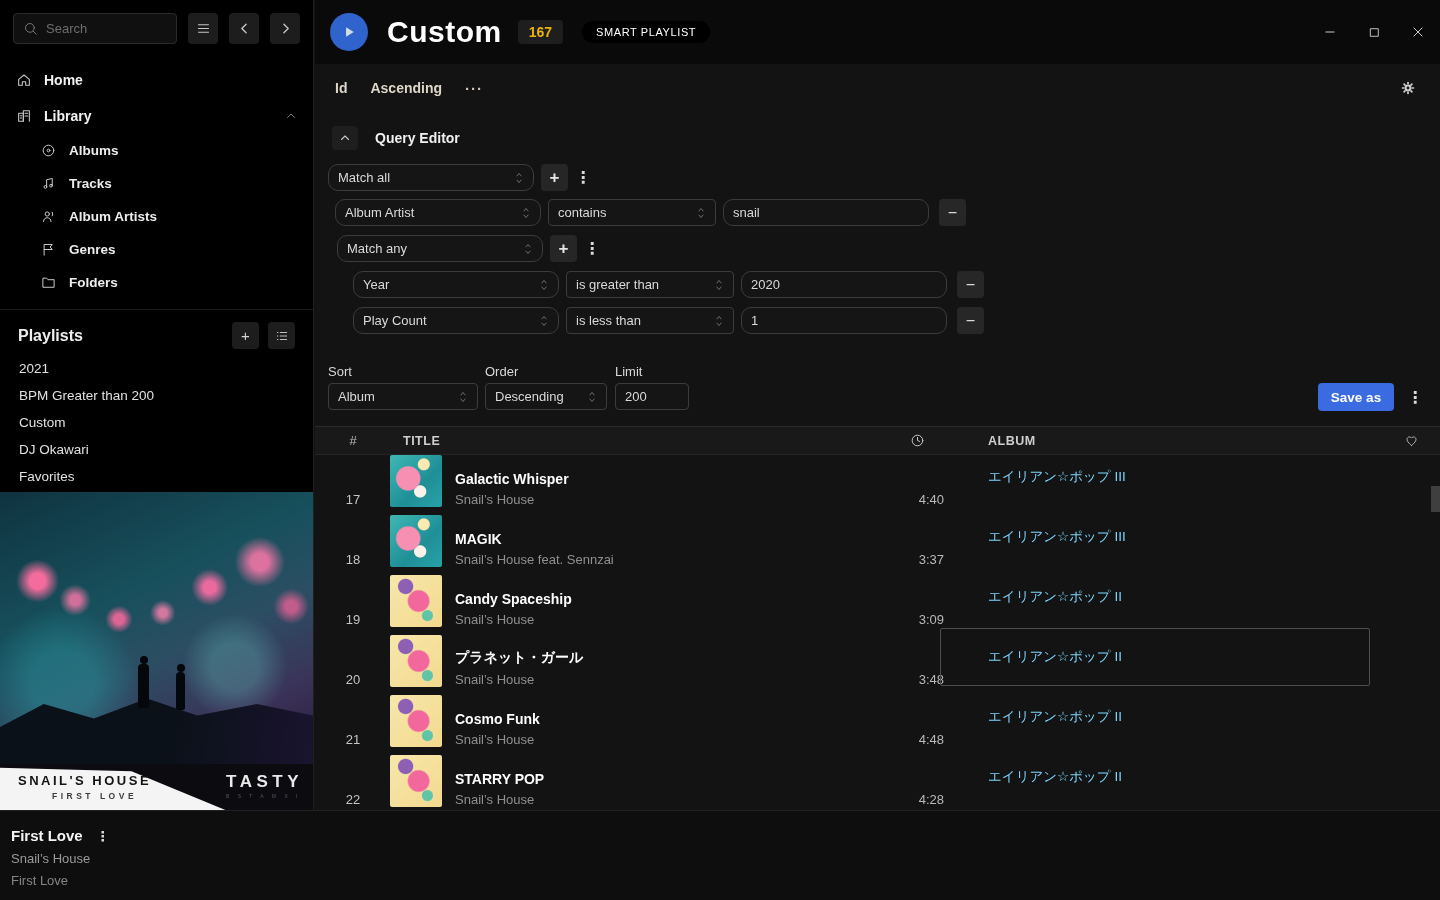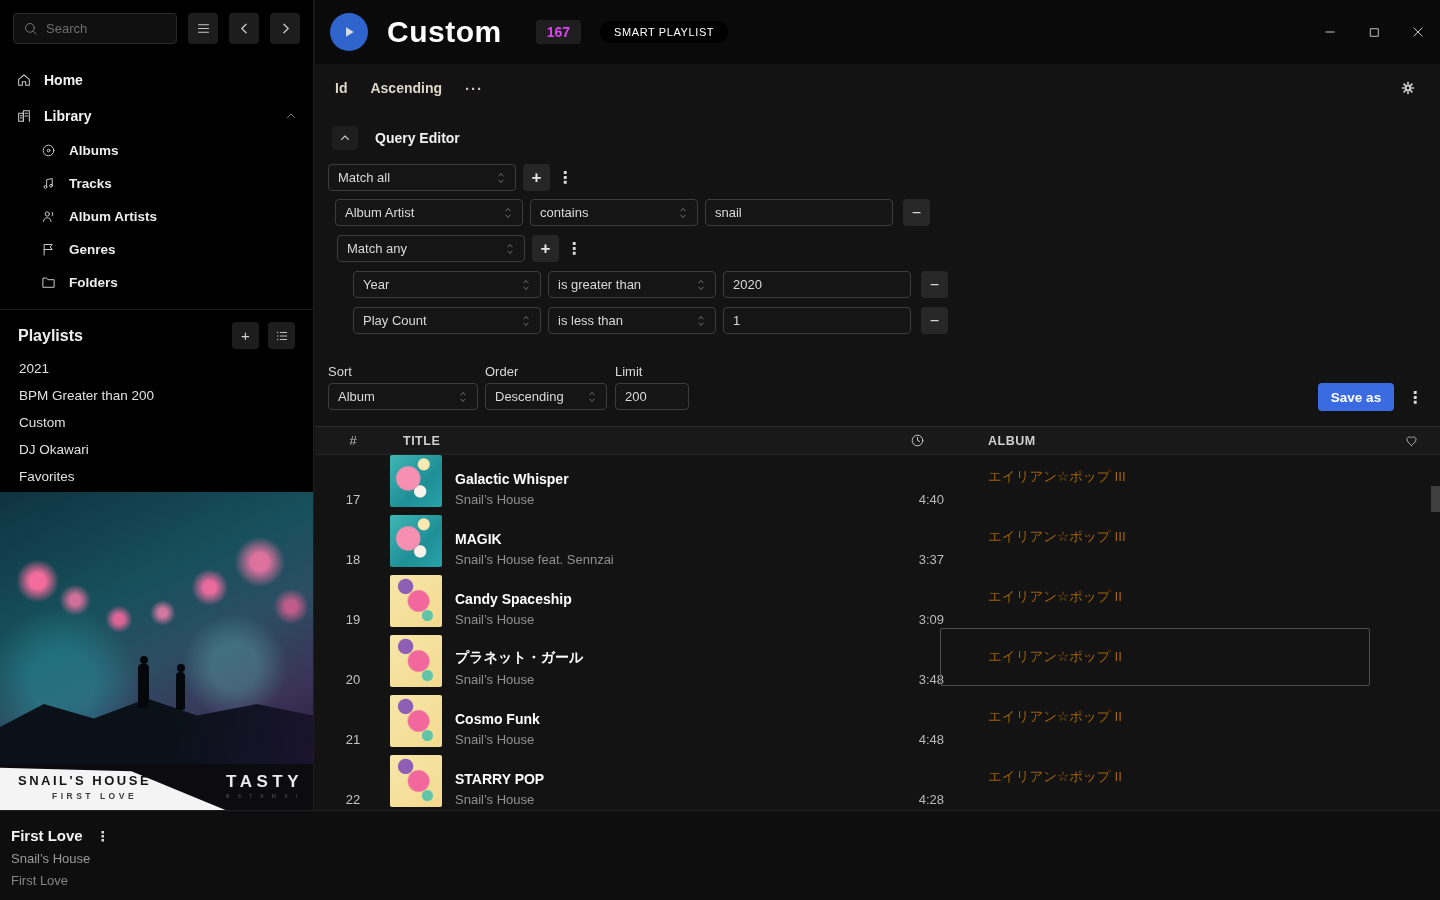--- a/index.html
+++ b/index.html
@@ -57,40 +57,40 @@
   .banner-album { position:absolute; left:52px; top:27px; font-size:8.5px; font-weight:bold; letter-spacing:3.5px; color:#3c3c3c; }
   .banner-label { position:absolute; right:10px; top:8px; font-size:17px; font-weight:bold; letter-spacing:4.5px; color:#eaeaea; }
   .banner-label-sub { position:absolute; right:12px; top:29px; font-size:5px; letter-spacing:3.5px; color:#56565f; }
 
   
   .main { position:absolute; left:315px; top:0; width:1125px; height:810px; background:#131313; }
   .page-header { position:absolute; left:0; top:0; width:100%; height:64px; background:#0a0a0a;
     display:flex; align-items:center; padding-left:15px; }
   .play-circle { width:38px; height:38px; border-radius:50%; background:#2e64cc; display:flex; align-items:center; justify-content:center; }
   .page-title { font-size:30px; font-weight:800; color:#fff; margin-left:19px; letter-spacing:.5px; }
-  .count-badge { margin-left:34px; background:#1e1e1e; border-radius:4px; padding:4px 11px; font-size:14px; font-weight:bold; color:#d946ef; }
+  .count-badge { margin-left:16px; background:#1e1e1e; border-radius:4px; padding:4px 11px; font-size:14px; font-weight:bold; color:#eab308; }
   .smart-pill { margin-left:19px; background:#000; border-radius:12px; padding:5px 14px; font-size:11px; font-weight:normal; letter-spacing:.6px; color:#fff; }
   .win-controls { margin-left:auto; display:flex; align-items:center; gap:28px; padding-right:14px; }
   .win-btn { width:16px; height:16px; display:flex; align-items:center; justify-content:center; }
 
   .toolbar { position:absolute; left:0; top:64px; width:100%; height:48px; display:flex; align-items:center; padding:0 24px 0 20px; }
   .tb-text { font-size:14px; font-weight:bold; color:#ded6c9; margin-right:23px; }
   .meatballs { font-size:15px; font-weight:bold; color:#cfc7bb; letter-spacing:1px; }
   .gear { margin-left:auto; }
 
   .qe-head { position:absolute; left:17px; top:126px; display:flex; align-items:center; gap:17px; }
   .qe-collapse { width:26px; height:24px; background:#1e1e1e; border-radius:4px; display:flex; align-items:center; justify-content:center; }
   .qe-title { font-size:14px; font-weight:bold; color:#f0f0f0; }
 
   .qrow { position:absolute; display:flex; align-items:center; gap:7px; height:27px; }
   .sel,.inp { height:27px; background:#151515; border:1px solid #3c3c3c; border-radius:4px;
     display:flex; align-items:center; padding:0 9px; font-size:13px; color:#d9d9d9; }
   .sel { justify-content:space-between; }
   .sel span, .inp span { white-space:nowrap; }
-  .w170 { width:188px; } .w168 { width:168px; } .w150 { width:150px; } .w122 { width:122px; } .w74 { width:74px; }
+  .w170 { width:206px;border-radius:10px; } .w168 { width:168px; } .w150 { width:150px; } .w122 { width:122px; } .w74 { width:74px; }
   .icon-btn { width:27px; height:27px; background:#262626; border-radius:4px; display:flex; align-items:center; justify-content:center; color:#e6e6e6; font-size:17px; font-weight:bold; }
   .kebab { width:16px; text-align:center; color:#d9d9d9; font-size:16px; font-weight:bold; }
   .minus-btn { width:27px; height:27px; background:#272727; border-radius:4px; display:flex; align-items:center; justify-content:center; color:#e0e0e0; font-size:16px; margin-left:3px; }
 
   .sort-label { position:absolute; top:364px; font-size:13px; color:#d8d8d8; }
   .sort-ctl { position:absolute; top:383px; }
   .save-btn { position:absolute; left:1003px; top:383px; width:76px; height:28px; background:#3a6be0; border-radius:4px;
     display:flex; align-items:center; justify-content:center; font-size:13.5px; font-weight:bold; color:#fff; }
   .save-kebab { position:absolute; left:1088px; top:383px; width:24px; height:28px; display:flex; align-items:center; justify-content:center; }
 
@@ -99,21 +99,21 @@
     border-top:1px solid #2b2b2b; border-bottom:1px solid #242424; display:flex; align-items:center; }
   .trows { position:absolute; left:0; top:455px; width:100%; height:355px; overflow:hidden; }
   .trows-inner { margin-top:-8px; }
   .trow { display:flex; align-items:flex-end; height:60px; }
   .col-num { width:52px; margin-left:12px; text-align:center; font-size:13px; color:#c4c4c4; flex:none; }
   .col-thumb { width:52px; height:52px; margin-left:11px; border-radius:2px; flex:none; }
   .col-title { flex:1; margin-left:13px; min-width:0; }
   .t-title { font-size:14px; font-weight:bold; color:#fdfdfd; }
   .t-artist { font-size:13px; color:#8f8f8f; margin-top:5px; }
   .col-dur { width:70px; text-align:right; font-size:13px; color:#b9b9b9; flex:none; padding-right:8px; }
-  .col-album { width:430px; flex:none; padding-left:36px; font-size:13.5px; color:#a16207; position:relative; height:100%; display:flex; align-items:center; }
+  .col-album { width:430px; flex:none; padding-left:36px; font-size:13.5px; color:#7dd3fc; position:relative; height:100%; display:flex; align-items:center; }
   .col-album.focused::after { content:""; position:absolute; left:-12px; right:12px; top:1px; bottom:1px; border:1px solid #4e4e4e; border-radius:2px; }
   .col-heart { width:58px; flex:none; display:flex; justify-content:center; }
   .thead .col-title { font-size:12.5px; font-weight:bold; letter-spacing:.5px; color:#cfcfcf; }
   .thead .col-num { font-size:13px; color:#bdbdbd; }
   .thead .col-album { font-size:12.5px; font-weight:bold; letter-spacing:.5px; color:#cfcfcf; }
   .thead .col-dur { display:flex; justify-content:center; padding-right:0; }
   .alien-pop-3 { background:
       radial-gradient(circle at 65% 18%, #fce9b2 0 10%, rgba(0,0,0,0) 12%),
       radial-gradient(circle at 35% 45%, #f78fb3 0 26%, rgba(0,0,0,0) 29%),
       radial-gradient(circle at 58% 70%, #f7f3ea 0 12%, rgba(0,0,0,0) 14%),

